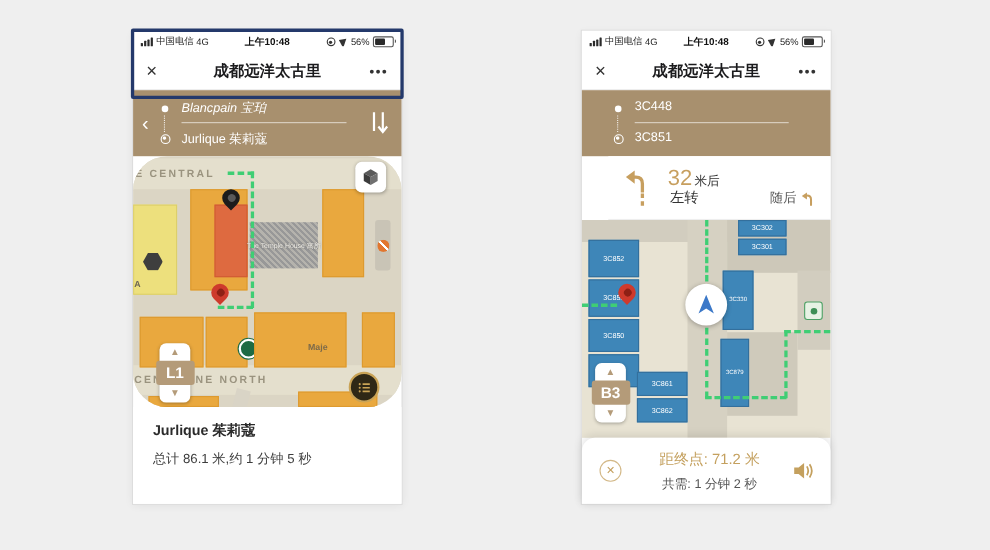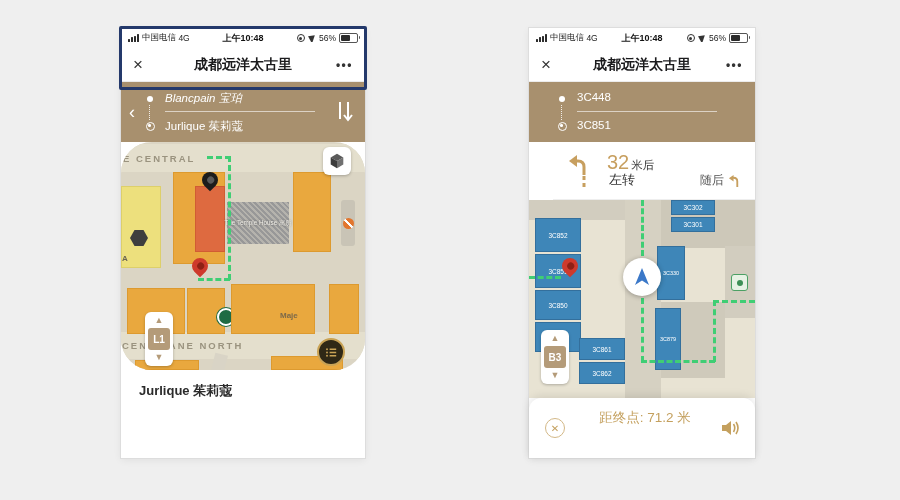--- a/index.html
+++ b/index.html
@@ -61,21 +61,21 @@
   .pin{position:absolute;width:16px;height:16px;border-radius:50% 50% 50% 0;transform:rotate(-45deg);z-index:6;}
   .pin::after{content:"";position:absolute;inset:4.5px;border-radius:50%;}
   .pin.red{background:#ce3a2c;}  .pin.red::after{background:#8e2015;}
   .pin.black{background:#1c1c1c;} .pin.black::after{background:#595959;}
 
   .cubebtn{position:absolute;width:28px;height:28px;background:#fff;border-radius:6px;
            box-shadow:0 1px 3px rgba(0,0,0,.25);display:flex;align-items:center;justify-content:center;z-index:8;}
   .floorsel{position:absolute;width:28px;background:#fff;border-radius:6px;box-shadow:0 1px 3px rgba(0,0,0,.25);
             display:flex;flex-direction:column;align-items:center;padding:3px 0;z-index:8;}
   .floorarrow{font-size:9px;color:#b49b79;line-height:11px;}
-  .floorbox{width:22px;height:22px;background:#b49b79;border-radius:3px;color:#fff;font-size:10px;
+  .floorbox{width:35px;height:22px;background:#b49b79;border-radius:3px;color:#fff;font-size:14px;
             display:flex;align-items:center;justify-content:center;margin:2px 0;font-weight:700;}
   .listbtn{position:absolute;width:28px;height:28px;border-radius:50%;background:#2f2816;
            border:2px solid #c9a356;box-sizing:border-box;display:flex;align-items:center;justify-content:center;z-index:8;}
   .handle{position:absolute;background:#c9c4b6;border-radius:3px;display:flex;align-items:center;justify-content:center;}
   .rampicon{width:11px;height:11px;border-radius:50%;background:#e2762e;
             background-image:linear-gradient(45deg,transparent 44%,#fff 44%,#fff 58%,transparent 58%);}
   .hexicon{position:absolute;width:18px;height:16px;background:#3e3e3e;
            clip-path:polygon(25% 0,75% 0,100% 50%,75% 100%,25% 100%,0 50%);}
   .coffeeicon{position:absolute;width:14px;height:14px;border-radius:50%;background:#1e6b44;
               border:2px solid #fff;box-shadow:0 0 0 1px #1e6b44;box-sizing:content-box;}
@@ -212,20 +212,21 @@
         <circle cx="3.2" cy="8" r="1" fill="#c9a356"></circle>
           <line x1="6" y1="8" x2="13" y2="8" stroke="#c9a356" stroke-width="1.6"></line>
         <circle cx="3.2" cy="11.5" r="1" fill="#c9a356"></circle>
           <line x1="6" y1="11.5" x2="13" y2="11.5" stroke="#c9a356" stroke-width="1.6"></line>
       </svg>
     </div>
   </div>
 
   <div class="summary" style="height:88px;">
     <div class="sum-name">Jurlique 茱莉蔻</div>
+    <div class="sum-total">总计 86.1 米,约 1 分钟 5 秒</div>
   </div>
 </div>
 
 <div class="phone" style="left:529px;top:28px;width:226px;height:430px;">
 
   <div class="statusbar">
     <span class="sig">
         <i style="height:3px"></i>
         <i style="height:4.5px"></i>
         <i style="height:6px"></i>
@@ -337,20 +338,21 @@
       <span class="floorarrow">▲</span>
       <span class="floorbox">B3</span>
       <span class="floorarrow">▼</span>
     </div>
   </div>
 
   <div class="bottombar" style="height:60px;">
     <span class="circx">✕</span>
     <div class="bb-center">
       <div class="bb-dist"><span>距终点:</span> <span>71.2 米</span></div>
+      <div class="bb-time"><span>共需:</span> <span>1 分钟 2 秒</span></div>
     </div>
     <svg class="speaker" width="20" height="16" viewBox="0 0 20 16">
       <polygon points="1,5 5,5 10,1 10,15 5,11 1,11" fill="#c4a05e"></polygon>
       <path d="M12.5 4 Q15 8 12.5 12" fill="none" stroke="#c4a05e" stroke-width="1.6"></path>
       <path d="M15 2 Q19 8 15 14" fill="none" stroke="#c4a05e" stroke-width="1.6"></path>
     </svg>
   </div>
 </div>
 
 </body></html>

